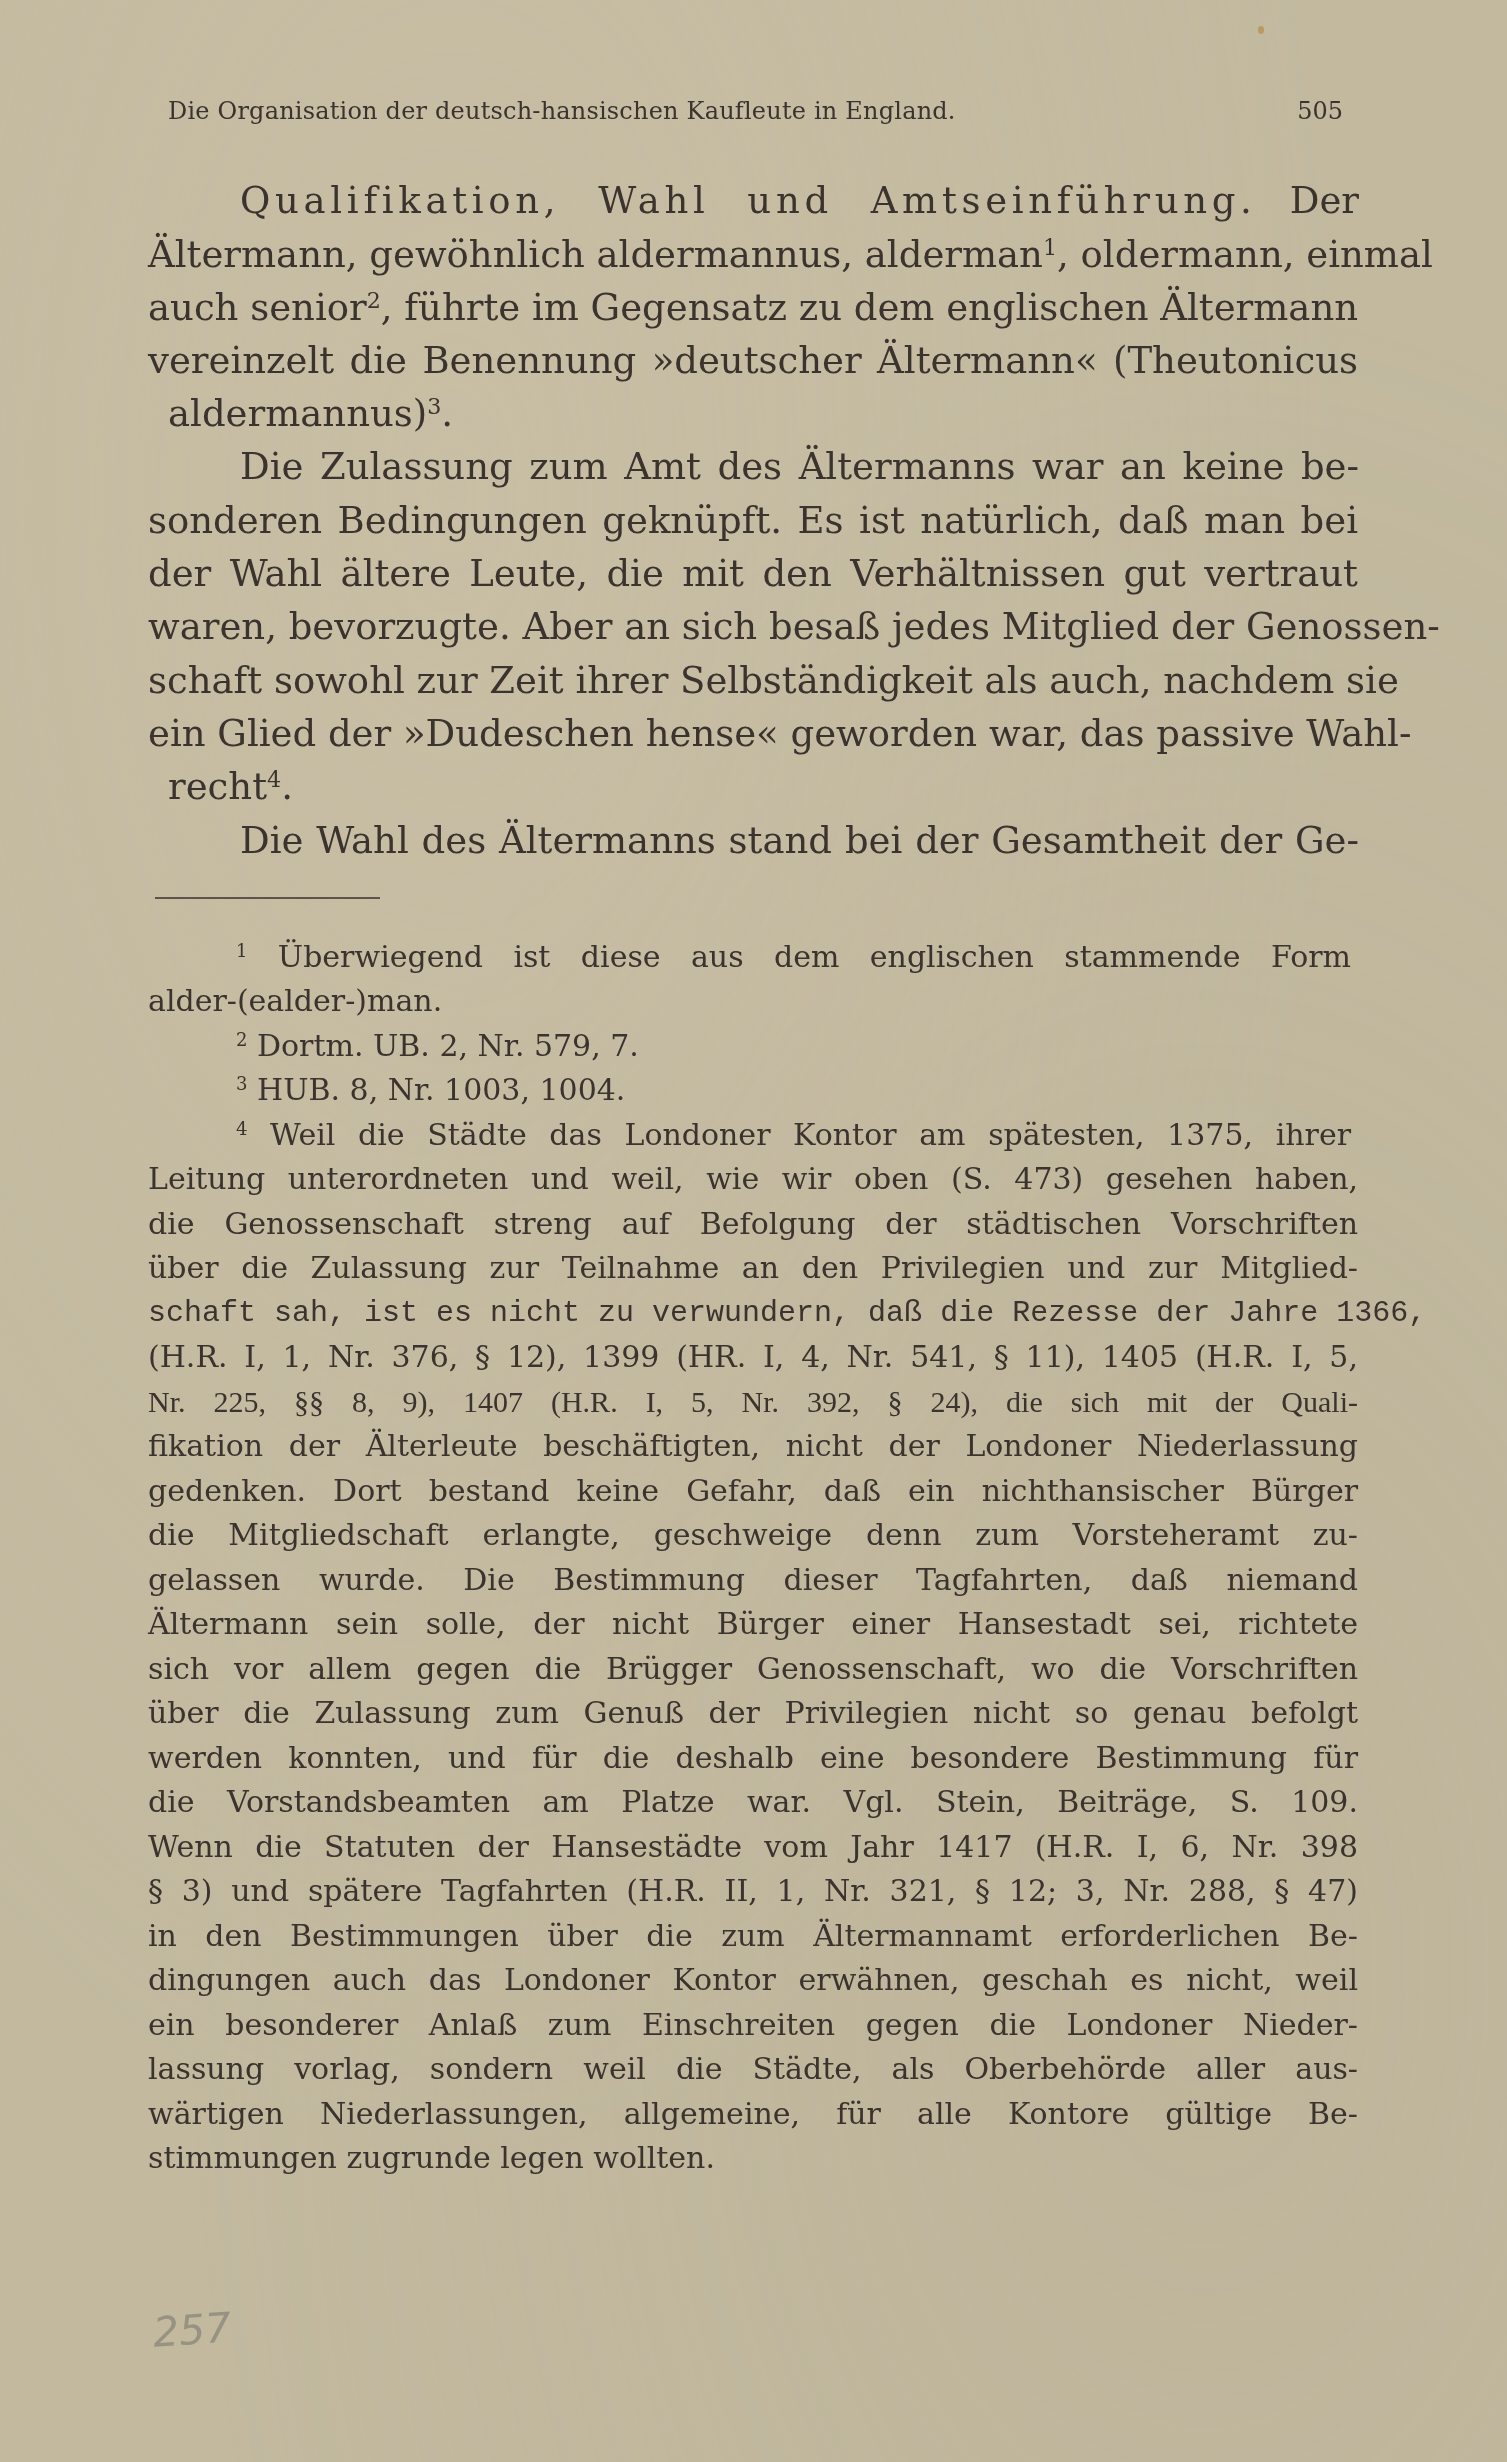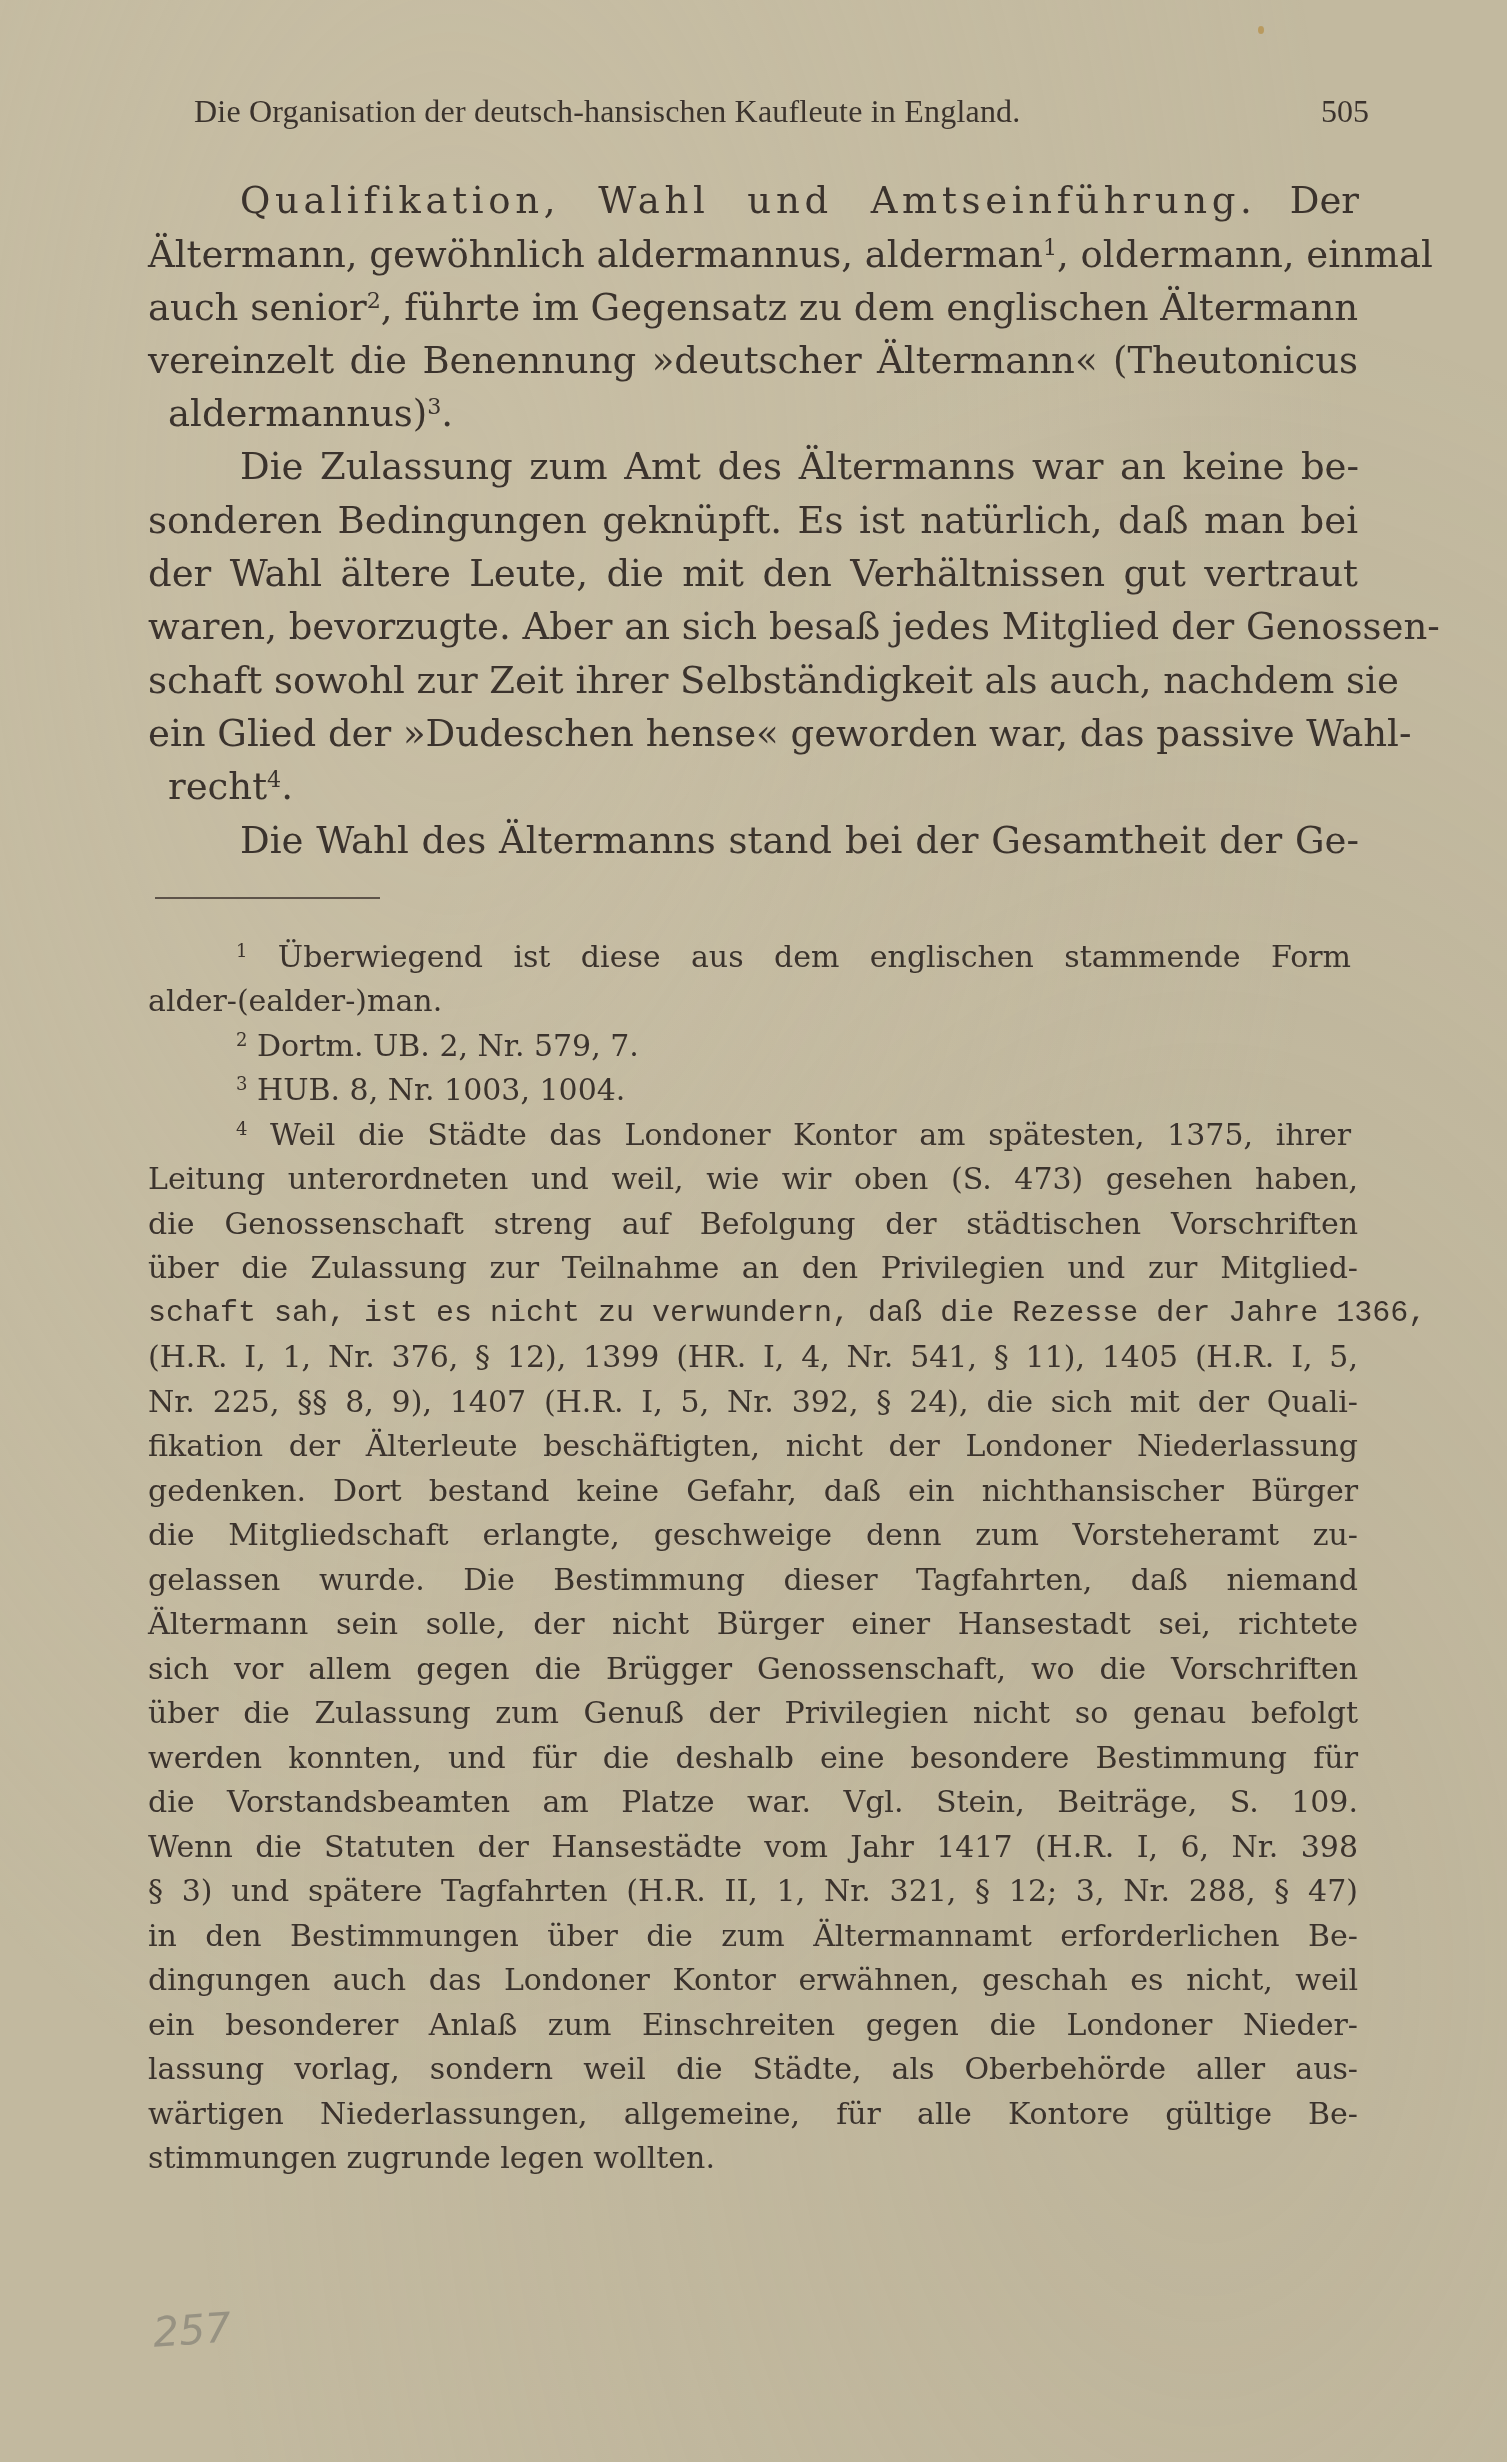--- a/index.html
+++ b/index.html
@@ -7,24 +7,23 @@
     width: 1508px; height: 2462px; position: relative; overflow: hidden;
     background: #c2b99f;
     background-image:
       radial-gradient(ellipse at 30% 20%, rgba(210,200,175,0.35), rgba(0,0,0,0) 60%),
       radial-gradient(ellipse at 80% 80%, rgba(180,170,145,0.25), rgba(0,0,0,0) 60%);
     font-family: "DejaVu Serif", "Liberation Serif", serif;
     color: #3b332d;
   }
   .page { position: absolute; left: 0; top: 0; width: 1508px; height: 2462px; }
   .header {
-    position: absolute; left: 194px; top: 88px; width: 1175px; height: 47px;
-    font-size: 32px; line-height: 47px; display: flex; justify-content: space-between;
+    position: absolute; left: 168px; top: 88px; width: 1175px; height: 47px;
+    font-size: 24px; line-height: 47px; display: flex; justify-content: space-between;
     white-space: nowrap;
-    font-family: Liberation Serif, serif;
   }
   .header .title { letter-spacing: 0.2px; }
   .line {
     position: absolute; left: 148px; width: 1210px; white-space: nowrap;
     text-align: justify; text-align-last: justify;
   }
   .body-line { font-size: 37px; height: 52px; line-height: 52px; }
   .body-line.indent { left: 240px; width: 1119px; }
   .body-line.last { text-align-last: left; margin-left: 20px; }
   .spaced { letter-spacing: 4.7px; }
@@ -69,21 +68,21 @@
   <div class="line fn-line indent" style="top:935px;"><sup>1</sup><span> Überwiegend ist diese aus dem englischen stammende Form</span></div>
   <div class="line fn-line last" style="top:979px;"><span>alder-(ealder-)man.</span></div>
   <div class="line fn-line indent last" style="top:1024px;"><sup>2</sup><span> Dortm. UB. 2, Nr. 579, 7.</span></div>
   <div class="line fn-line indent last" style="top:1068px;"><sup>3</sup><span> HUB. 8, Nr. 1003, 1004.</span></div>
   <div class="line fn-line indent" style="top:1113px;"><sup>4</sup><span> Weil die Städte das Londoner Kontor am spätesten, 1375, ihrer</span></div>
   <div class="line fn-line" style="top:1157px;"><span>Leitung unterordneten und weil, wie wir oben (S. 473) gesehen haben,</span></div>
   <div class="line fn-line" style="top:1202px;"><span>die Genossenschaft streng auf Befolgung der städtischen Vorschriften</span></div>
   <div class="line fn-line" style="top:1246px;"><span>über die Zulassung zur Teilnahme an den Privilegien und zur Mitglied-</span></div>
   <div class="line fn-line" style="top:1291px;font-family:Liberation Mono, monospace;"><span>schaft sah, ist es nicht zu verwundern, daß die Rezesse der Jahre 1366,</span></div>
   <div class="line fn-line" style="top:1335px;"><span>(H.R. I, 1, Nr. 376, § 12), 1399 (HR. I, 4, Nr. 541, § 11), 1405 (H.R. I, 5,</span></div>
-  <div class="line fn-line" style="top:1380px;"><span>Nr. 225, §§ 8, 9), 1407 (H.R. I, 5, Nr. 392, § 24), die sich mit der Quali-</span></div>
+  <div class="line fn-line" style="top:1380px;font-family:Liberation Serif, serif;"><span>Nr. 225, §§ 8, 9), 1407 (H.R. I, 5, Nr. 392, § 24), die sich mit der Quali-</span></div>
   <div class="line fn-line" style="top:1424px;"><span>fikation der Älterleute beschäftigten, nicht der Londoner Niederlassung</span></div>
   <div class="line fn-line" style="top:1469px;"><span>gedenken. Dort bestand keine Gefahr, daß ein nichthansischer Bürger</span></div>
   <div class="line fn-line" style="top:1513px;"><span>die Mitgliedschaft erlangte, geschweige denn zum Vorsteheramt zu-</span></div>
   <div class="line fn-line" style="top:1558px;"><span>gelassen wurde. Die Bestimmung dieser Tagfahrten, daß niemand</span></div>
   <div class="line fn-line" style="top:1602px;"><span>Ältermann sein solle, der nicht Bürger einer Hansestadt sei, richtete</span></div>
   <div class="line fn-line" style="top:1647px;"><span>sich vor allem gegen die Brügger Genossenschaft, wo die Vorschriften</span></div>
   <div class="line fn-line" style="top:1691px;"><span>über die Zulassung zum Genuß der Privilegien nicht so genau befolgt</span></div>
   <div class="line fn-line" style="top:1736px;"><span>werden konnten, und für die deshalb eine besondere Bestimmung für</span></div>
   <div class="line fn-line" style="top:1780px;"><span>die Vorstandsbeamten am Platze war. Vgl. Stein, Beiträge, S. 109.</span></div>
   <div class="line fn-line" style="top:1825px;"><span>Wenn die Statuten der Hansestädte vom Jahr 1417 (H.R. I, 6, Nr. 398</span></div>

